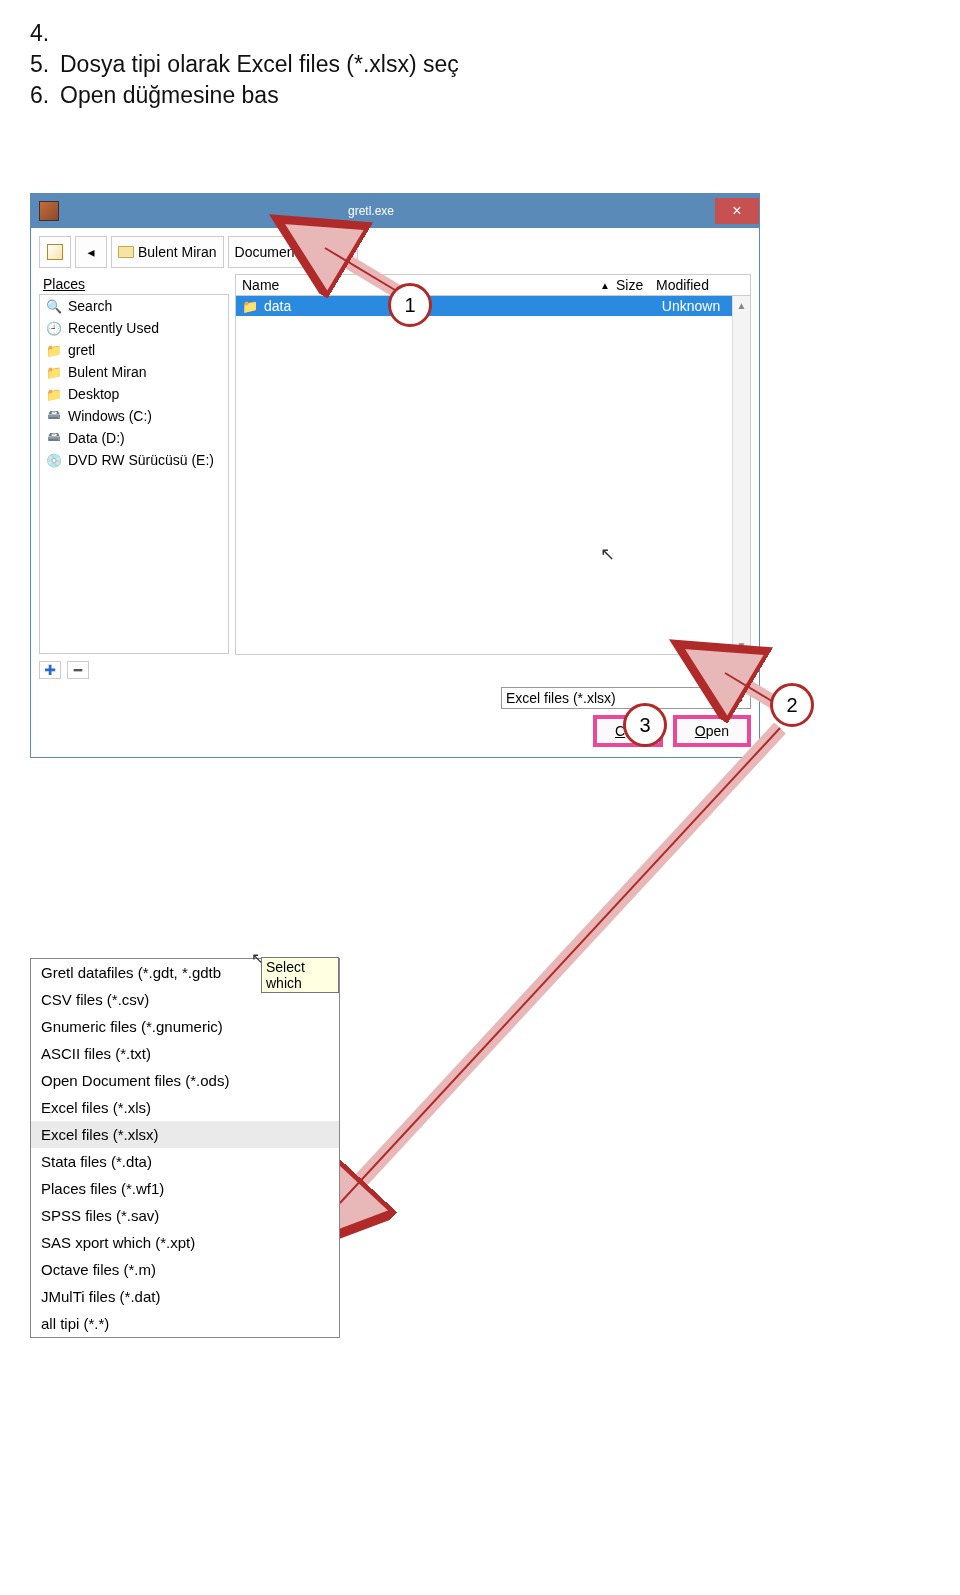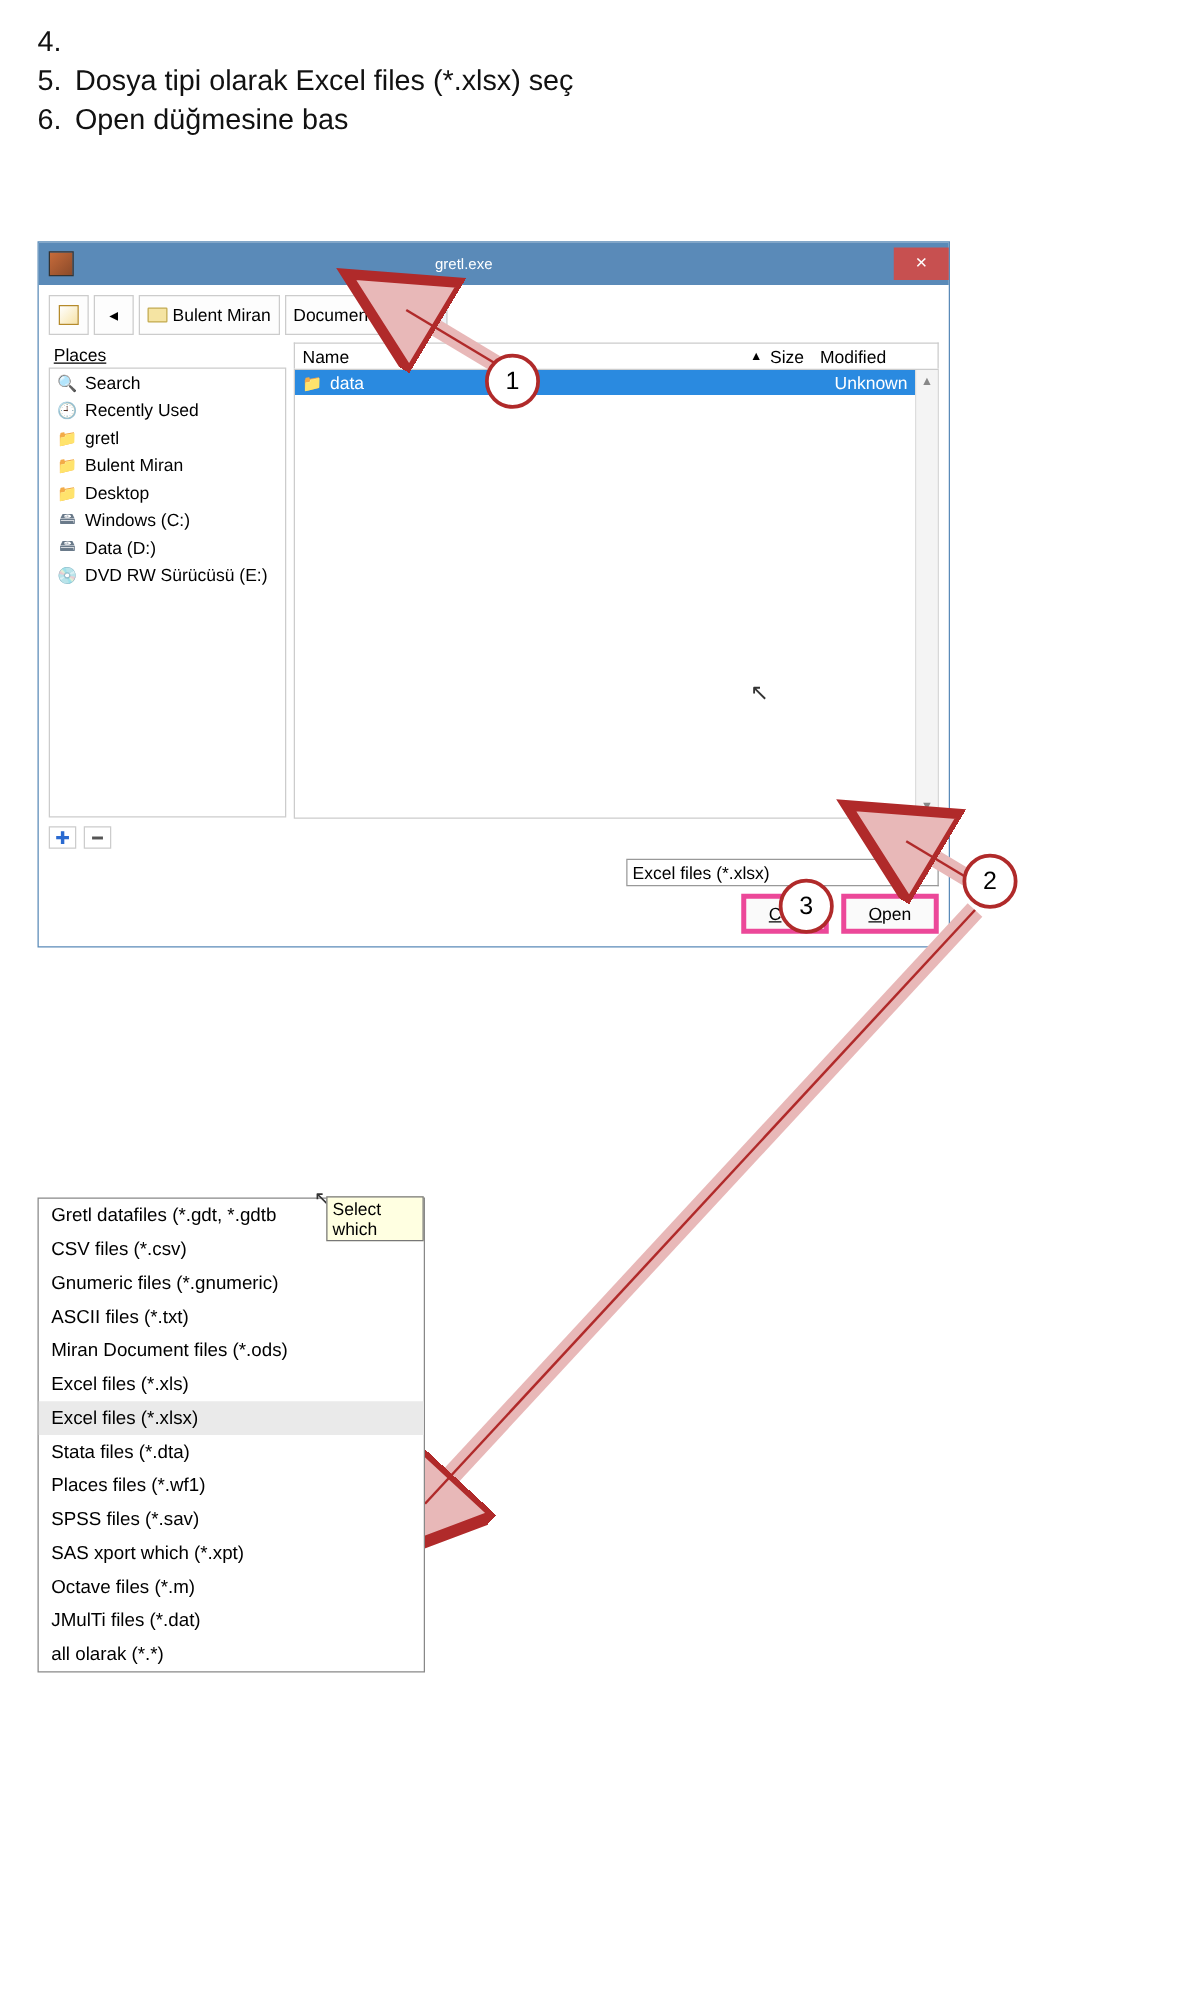--- a/index.html
+++ b/index.html
@@ -159,21 +159,21 @@
   }
   .file-list-inner{flex:1;}
   .file-row {
     display:flex;align-items:center;
     background:#2a8ae0;color:#fff;
     padding:2px 6px;
     font-size:14px;
     gap:6px;
   }
   .file-row .col-name{flex:1;display:flex;align-items:center;gap:6px;}
-  .file-row .col-mod{width:70px;text-align:right;}
+  .file-row .col-mod{width:70px;text-align:center;}
   .vscroll {
     width:18px;border-left:1px solid #ddd;background:#f4f4f4;
     display:flex;flex-direction:column;justify-content:space-between;
   }
   .vscroll .arr{height:18px;display:flex;align-items:center;justify-content:center;color:#888;font-size:10px;}
   .bottom-area {
     padding: 6px 8px 10px 8px;
   }
   .addremove {
     display:flex;gap:6px;margin-bottom:8px;
@@ -388,23 +388,23 @@
 
 </div>
 
 <div class="dropdown-box">
   <span class="dd-cursor">↖</span>
   <div class="tooltip-float">Select which</div>
   <div class="dd-item">Gretl datafiles (*.gdt, *.gdtb</div>
   <div class="dd-item">CSV files (*.csv)</div>
   <div class="dd-item">Gnumeric files (*.gnumeric)</div>
   <div class="dd-item">ASCII files (*.txt)</div>
-  <div class="dd-item">Miran Document files (*.ods)</div>
+  <div class="dd-item">Open Document files (*.ods)</div>
   <div class="dd-item">Excel files (*.xls)</div>
   <div class="dd-item sel">Excel files (*.xlsx)</div>
   <div class="dd-item">Stata files (*.dta)</div>
   <div class="dd-item">Places files (*.wf1)</div>
   <div class="dd-item">SPSS files (*.sav)</div>
   <div class="dd-item">SAS xport which (*.xpt)</div>
   <div class="dd-item">Octave files (*.m)</div>
   <div class="dd-item">JMulTi files (*.dat)</div>
-  <div class="dd-item">all olarak (*.*)</div>
+  <div class="dd-item">all tipi (*.*)</div>
 </div>
 
 </body></html>

